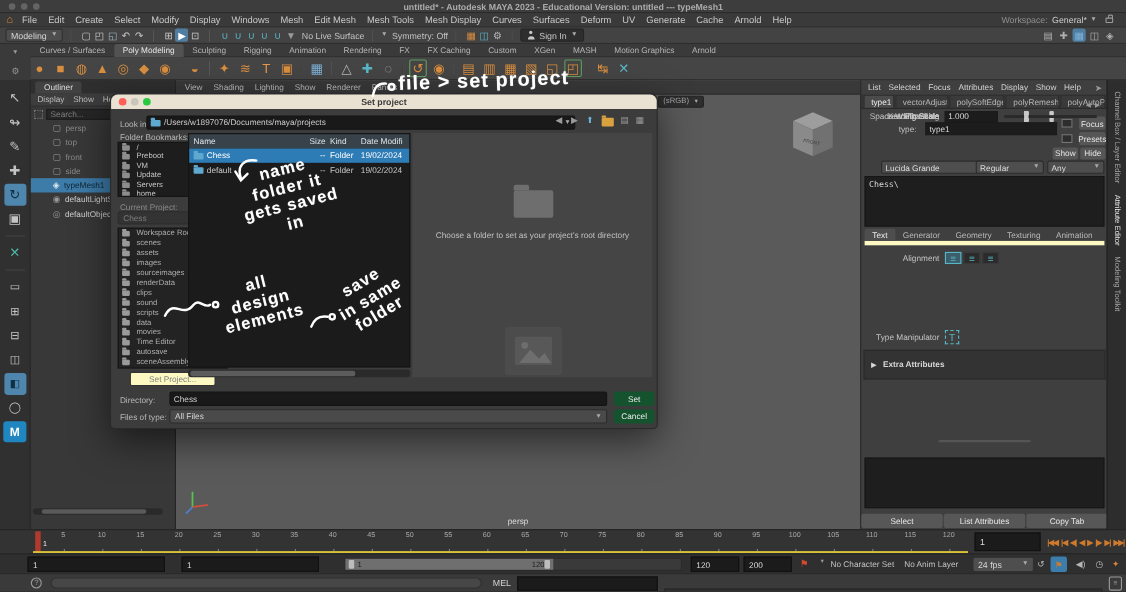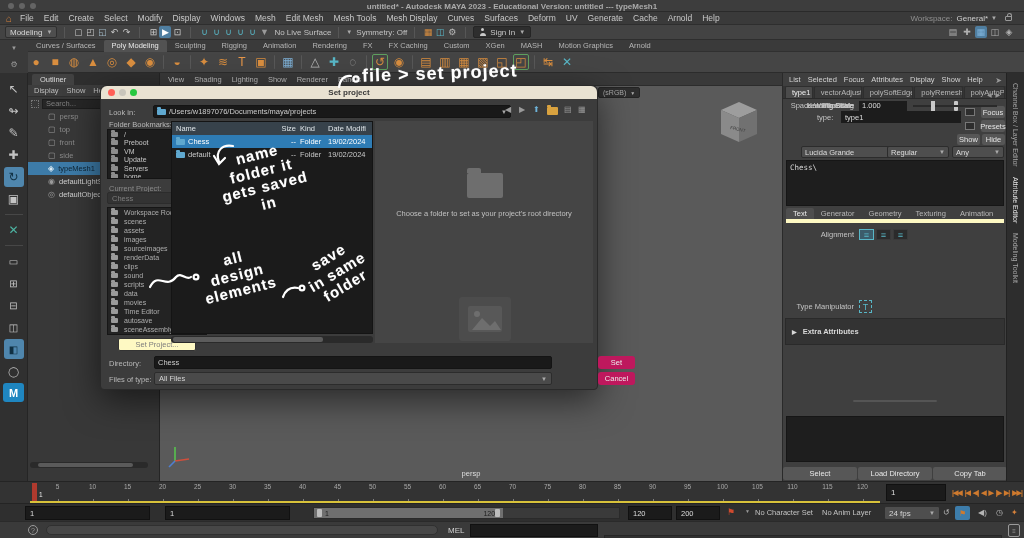--- a/index.html
+++ b/index.html
@@ -145,21 +145,21 @@
   .c-size { width:30px; text-align:right; padding-right:2px; }
   .c-kind { width:30px; padding-left:2px; }
   .c-date { width:42px; overflow:hidden; white-space:nowrap; }
   .tbl-hscroll { position:absolute; left:70px; top:250px; width:202px; height:7px; background:#2a2a2a; border-radius:3px; }
   .tbl-hscroll .thumb { position:absolute; left:2px; top:1px; width:150px; height:5px; background:#5c5c5c; border-radius:2px; }
   .hint-panel { position:absolute; left:274px; top:35px; width:218px; height:222px; background:#454545; }
   .hint-folder { position:absolute; left:92px; top:52px; width:36px; height:25px; background:#6e6e6e; border-radius:2px; }
   .hint-folder:before { content:''; position:absolute; top:-5px; left:0; width:14px; height:5px; background:#6e6e6e; border-radius:2px 2px 0 0; }
   .hint-text { position:absolute; left:9px; top:88px; width:200px; text-align:center; color:#c0c0c0; font-size:7.5px; }
   .img-ph { position:absolute; left:84px; top:176px; width:52px; height:44px; background:#4c4c4c; border-radius:3px; display:flex; align-items:center; justify-content:center; }
-  .dlg-btn { position:absolute; width:37px; height:13px; background:#be185d; border-radius:3px; color:#ebebeb; font-size:7.5px; display:flex; align-items:center; justify-content:center;margin-left:40px; }
+  .dlg-btn { position:absolute; width:37px; height:13px; background:#14532d; border-radius:3px; color:#ebebeb; font-size:7.5px; display:flex; align-items:center; justify-content:center; }
   .setproj-btn { position:absolute; left:17px; top:252px; width:78px; height:13px; background:#fef9c3; border:1px solid #333; border-radius:2px; color:#7d7d7d; font-size:7.5px; display:flex; align-items:center; justify-content:center; }
   .dlg-dd { background:#4a4a4a; border:1px solid #2c2c2c; border-radius:2px; display:flex; align-items:center; justify-content:space-between; padding:0 4px; color:#d5d5d5; font-size:7.5px; }
 
   
   .timeline { left:0; top:481px; width:1024px; height:22px; background:#333333; border-top:1px solid #242424; }
   .ticks { position:absolute; left:40px; top:1px; width:840px; height:18px; display:flex; }
   .tick { flex:1; text-align:center; color:#a8a8a8; font-size:6.5px; position:relative; }
   .tick i { position:absolute; left:50%; bottom:-3px; width:1px; height:5px; background:#7e7e7e; }
   .playhead { position:absolute; left:32px; top:1px; width:5px; height:19px; background:#b03a2e; }
   .playhead-label { position:absolute; left:39px; top:9px; font-size:6.5px; color:#e8e8e8; }
@@ -576,21 +576,21 @@
     <div class="ae-extra">
       <span style="font-size:6px;">▶</span>
       <span>Extra Attributes</span>
     </div>
     <div class="ae-grip"></div>
     <div class="ae-noteslabel">Notes: type1</div>
     <div class="ae-notes"></div>
     <div class="ae-footer">
 
     <span class="fbtn">Select</span>
-        <span class="fbtn">Load Directory</span>
+        <span class="fbtn">List Attributes</span>
         <span class="fbtn">Copy Tab</span>
       </div>
   </div>
 
   <div class="abs sidestrip">
 
   <span class="vtab">Channel Box / Layer Editor</span>
       <span class="vtab sel">Attribute Editor</span>
       <span class="vtab">Modeling Toolkit</span>
     </div>
@@ -599,21 +599,21 @@
     <div class="dlg-title">
       <div class="dlg-lights">
         <span class="dlg-light" style="background:#ff5f57;"></span>
         <span class="dlg-light" style="background:#c9c5bb;"></span>
         <span class="dlg-light" style="background:#28c840;"></span>
       </div>
       <span>Set project</span>
     </div>
 
     <span class="abs dlg-row-label" style="left:8px; top:22px;">Look in:</span>
-    <div class="abs dlg-field" style="left:52px; top:19px; width:358px; height:13px;">
+    <div class="abs dlg-field" style="left:32px; top:19px; width:390px; height:13px;">
       <span class="folder-g"></span>
       <span>/Users/w1897076/Documents/maya/projects</span>
       <span class="caret" style="margin-left:auto;">▼</span>
     </div>
     <div class="abs fx" style="left:404px; top:19px; gap:3px;">
       <span class="navicon">◀</span>
       <span class="navicon">▶</span>
       <span class="navicon" style="color:#6db3d9;">⬆</span>
       <span class="folder-g" style="background:#d9a23f; width:11px; height:8px;"></span>
       <span class="navicon">▤</span>

